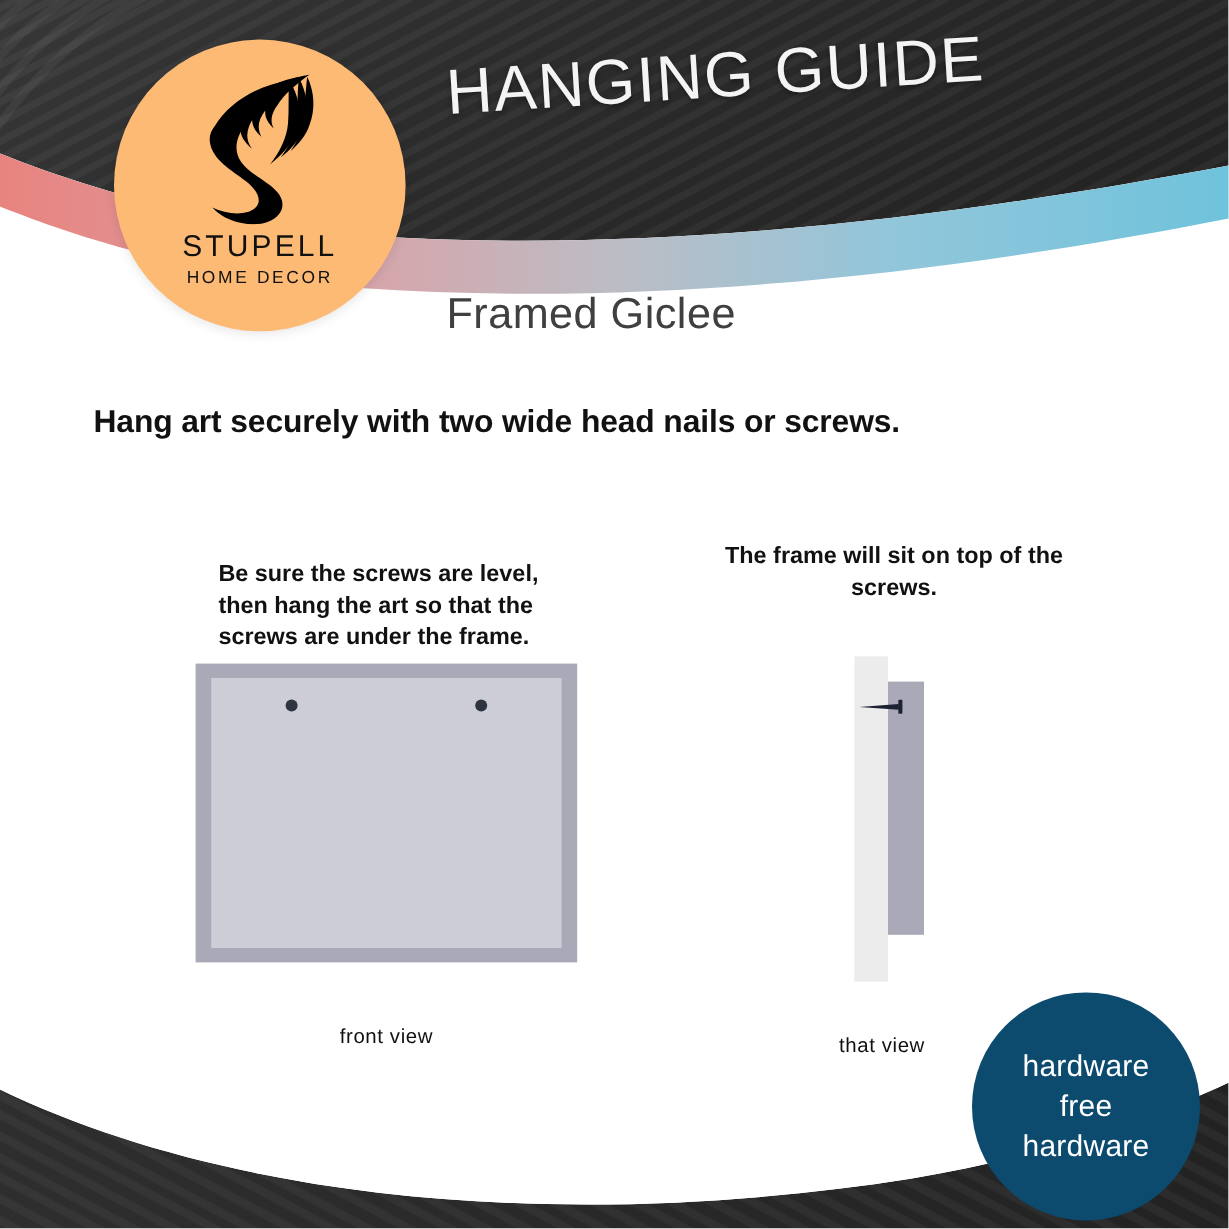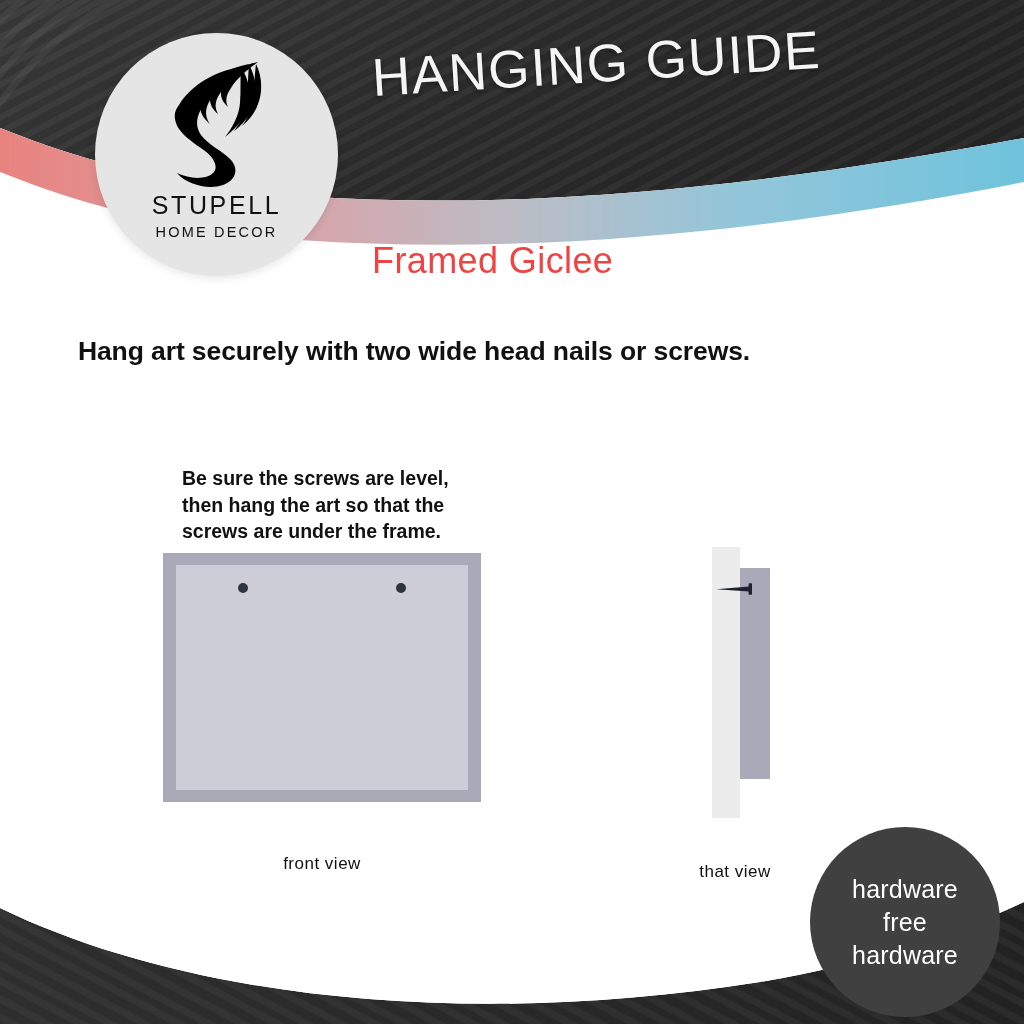--- a/index.html
+++ b/index.html
@@ -33,21 +33,21 @@
   }
 
   
   #logo-badge {
     position: absolute;
     left: 95px;
     top: 33px;
     width: 243px;
     height: 243px;
     border-radius: 50%;
-    background: #e5e5e5;
+    background: #fdba74;
     box-shadow: 0 2px 10px rgba(0,0,0,0.10);
     display: flex;
     flex-direction: column;
     align-items: center;
     justify-content: flex-start;
     z-index: 30;
   }
   #logo-mark {
     margin-top: 26px;
     width: 122px;
@@ -86,21 +86,21 @@
     white-space: nowrap;
     z-index: 25;
   }
 
   
   #product-type {
     position: absolute;
     left: 372px;
     top: 240px;
     font-size: 36px;
-    color: #ef4444;
+    color: #404040;
     font-weight: 300;
     letter-spacing: 0.4px;
     white-space: nowrap;
     z-index: 20;
   }
   #tagline {
     position: absolute;
     left: 0;
     top: 336px;
     width: 828px;
@@ -212,21 +212,21 @@
   }
 
   
   #hardware-badge {
     position: absolute;
     left: 810px;
     top: 827px;
     width: 190px;
     height: 190px;
     border-radius: 50%;
-    background: #404040;
+    background: #0c4a6e;
     display: flex;
     flex-direction: column;
     align-items: center;
     justify-content: center;
     z-index: 40;
   }
   .badge-line {
     color: #ffffff;
     font-size: 25px;
     line-height: 33px;
@@ -336,20 +336,21 @@
   <div class="panel-caption" id="caption-front">Be sure the screws are level, then hang the art so that the screws are under the frame.</div>
 
   <div id="front-view">
     <div id="front-view-inner"></div>
   </div>
   <div class="screw-dot" id="screw-dot-left"></div>
   <div class="screw-dot" id="screw-dot-right"></div>
 
   <div class="view-label" id="label-front">front view</div>
 
+  <div class="panel-caption" id="caption-side">The frame will sit on top of the screws.</div>
 
   <div id="side-wall"></div>
   <div id="side-frame"></div>
   <svg id="side-nail" viewBox="0 0 40 16" xmlns="http://www.w3.org/2000/svg" aria-hidden="true">
     <path d="M 0 8.2 L 33 5.6 L 33 10.4 Z" fill="#1d2230"></path>
     <rect x="32.6" y="2.2" width="3.4" height="11.6" rx="0.8" fill="#1d2230"></rect>
   </svg>
 
   <div class="view-label" id="label-side">that view</div>
 

